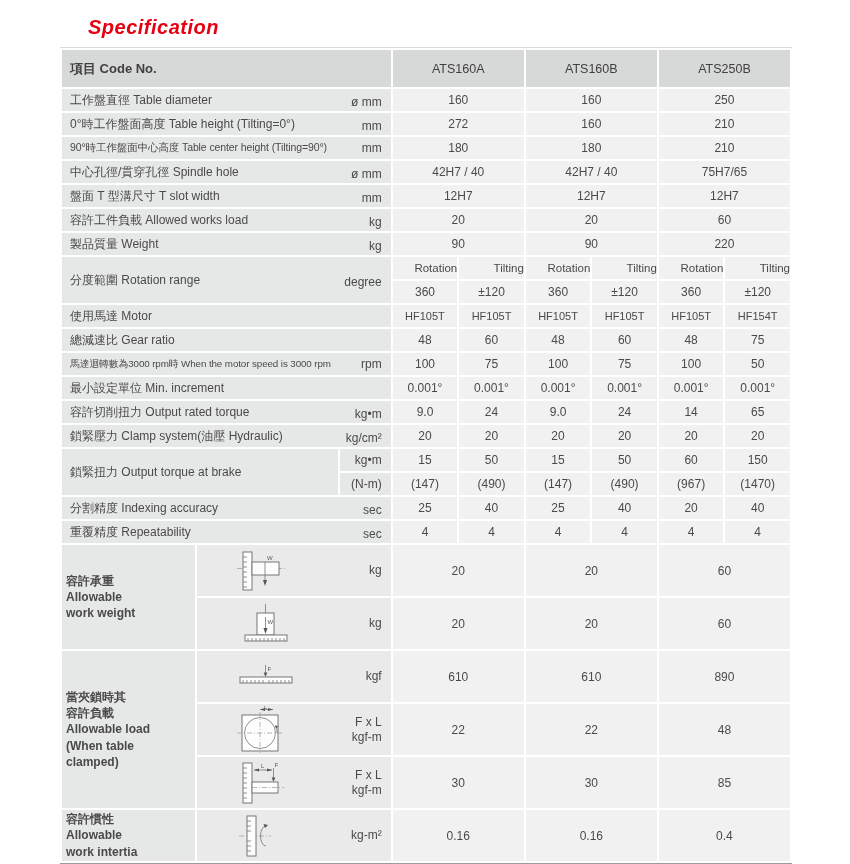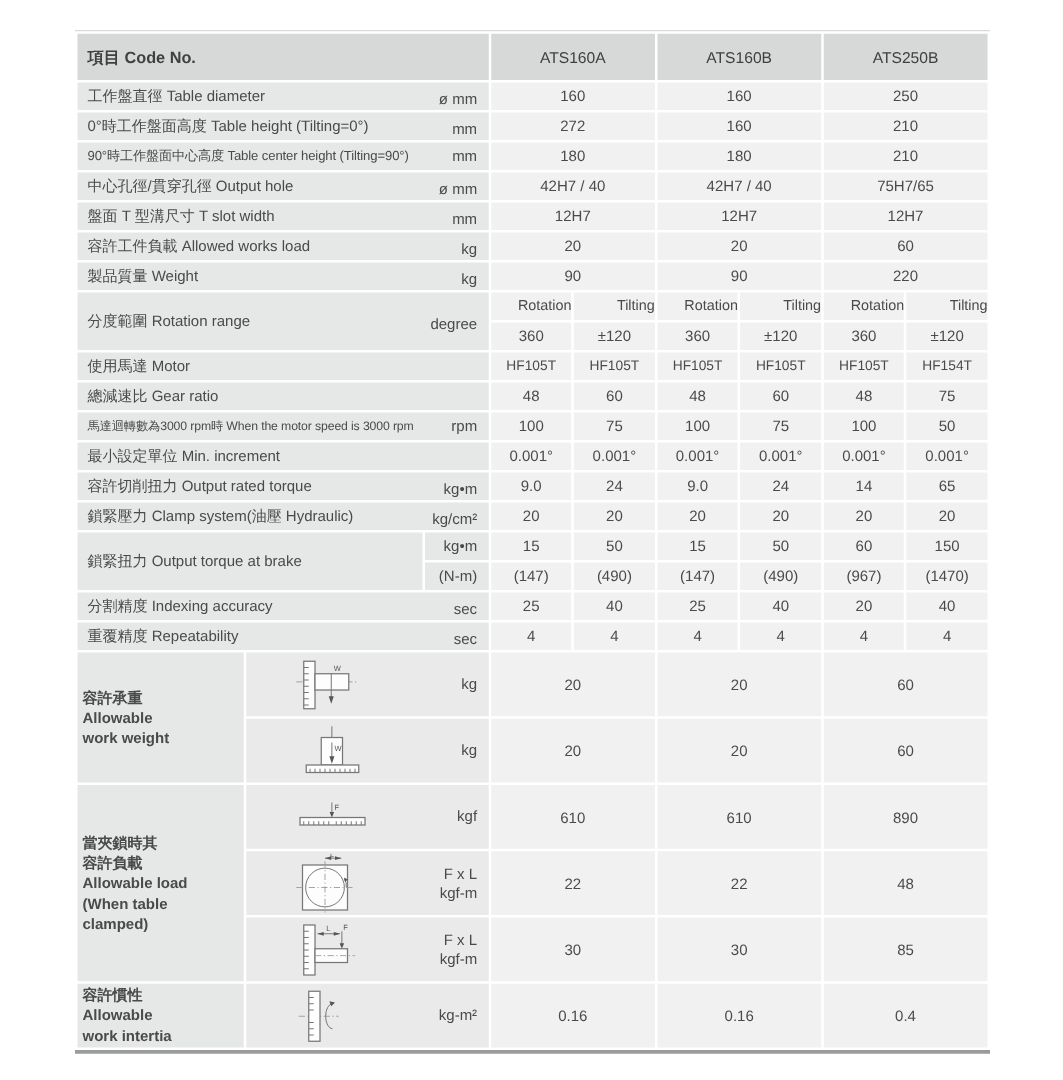--- a/index.html
+++ b/index.html
@@ -37,20 +37,21 @@
   .diag .st{stroke:#777;fill:#fdfdfd;stroke-width:1;}
   .diag .ln{stroke:#777;stroke-width:.8;fill:none;}
   .diag .cl{stroke:#999;stroke-width:.7;fill:none;stroke-dasharray:5 2 1 2;}
   .diag .ar{fill:#555;}
   .diag text{font-size:6px;fill:#555;font-family:"Liberation Sans",sans-serif;}
 </style>
 </head>
 <body>
 
 <div class="title">
+  <span class="en">Specification</span>
 </div>
 
 <div class="table-wrap">
 <table>
   <colgroup>
     <col style="width:132px">
         <col style="width:140px">
         <col style="width:50px">
     <col style="width:64px">
         <col style="width:64px">
@@ -97,21 +98,21 @@
               <span class="unit">mm</span>
             </div>
           </td>
     <td class="val" colspan="2">180</td>
     <td class="val" colspan="2">180</td>
     <td class="val" colspan="2">210</td>
   </tr>
   <tr class="r">
     <td class="lab" colspan="3">
             <div class="labrow">
-              <span class="lab-t">中心孔徑/貫穿孔徑 Output hole</span>
+              <span class="lab-t">中心孔徑/貫穿孔徑 Spindle hole</span>
               <span class="unit">ø mm</span>
             </div>
           </td>
     <td class="val" colspan="2">42H7 / 40</td>
     <td class="val" colspan="2">42H7 / 40</td>
     <td class="val" colspan="2">75H7/65</td>
   </tr>
   <tr class="r">
     <td class="lab" colspan="3">
             <div class="labrow">

